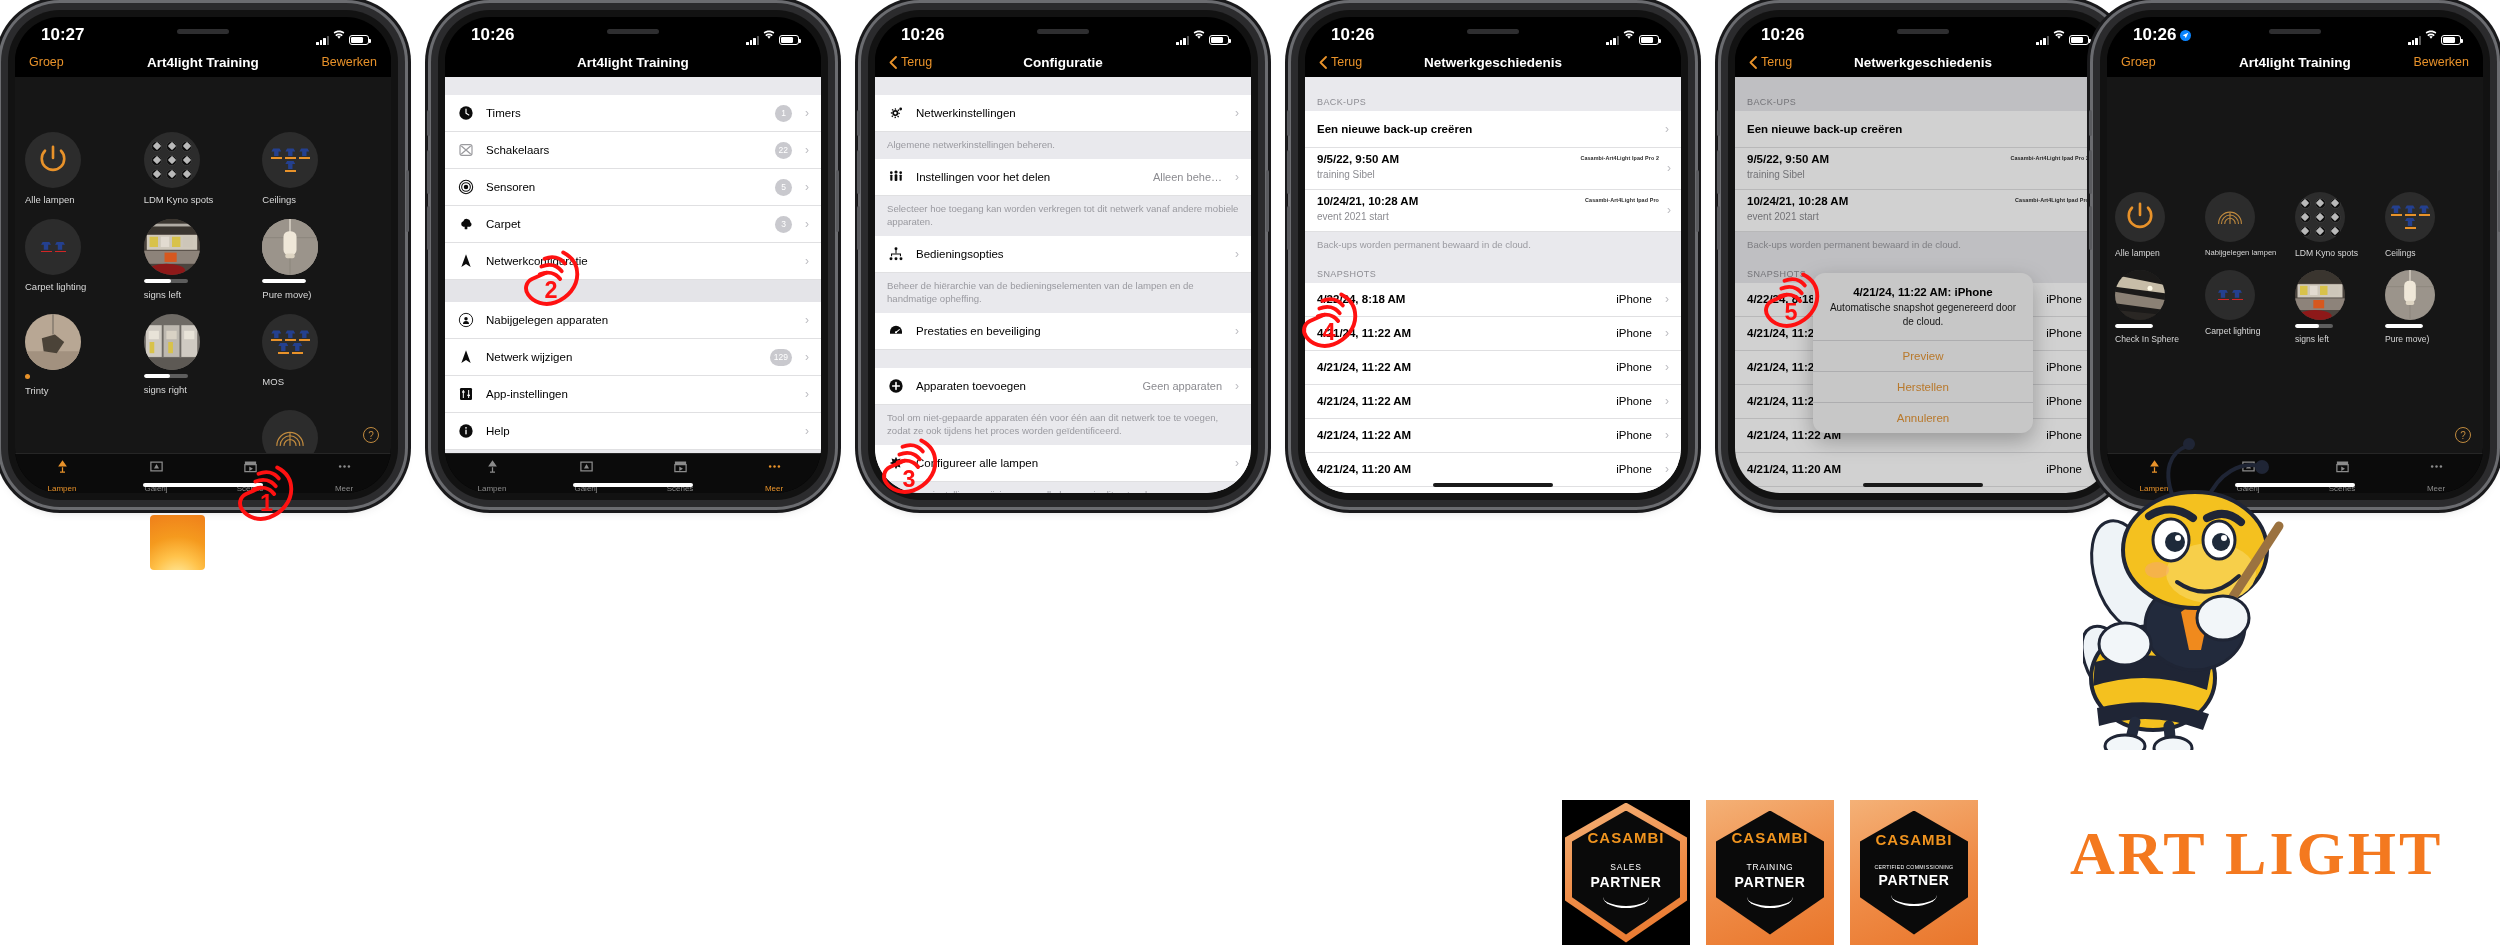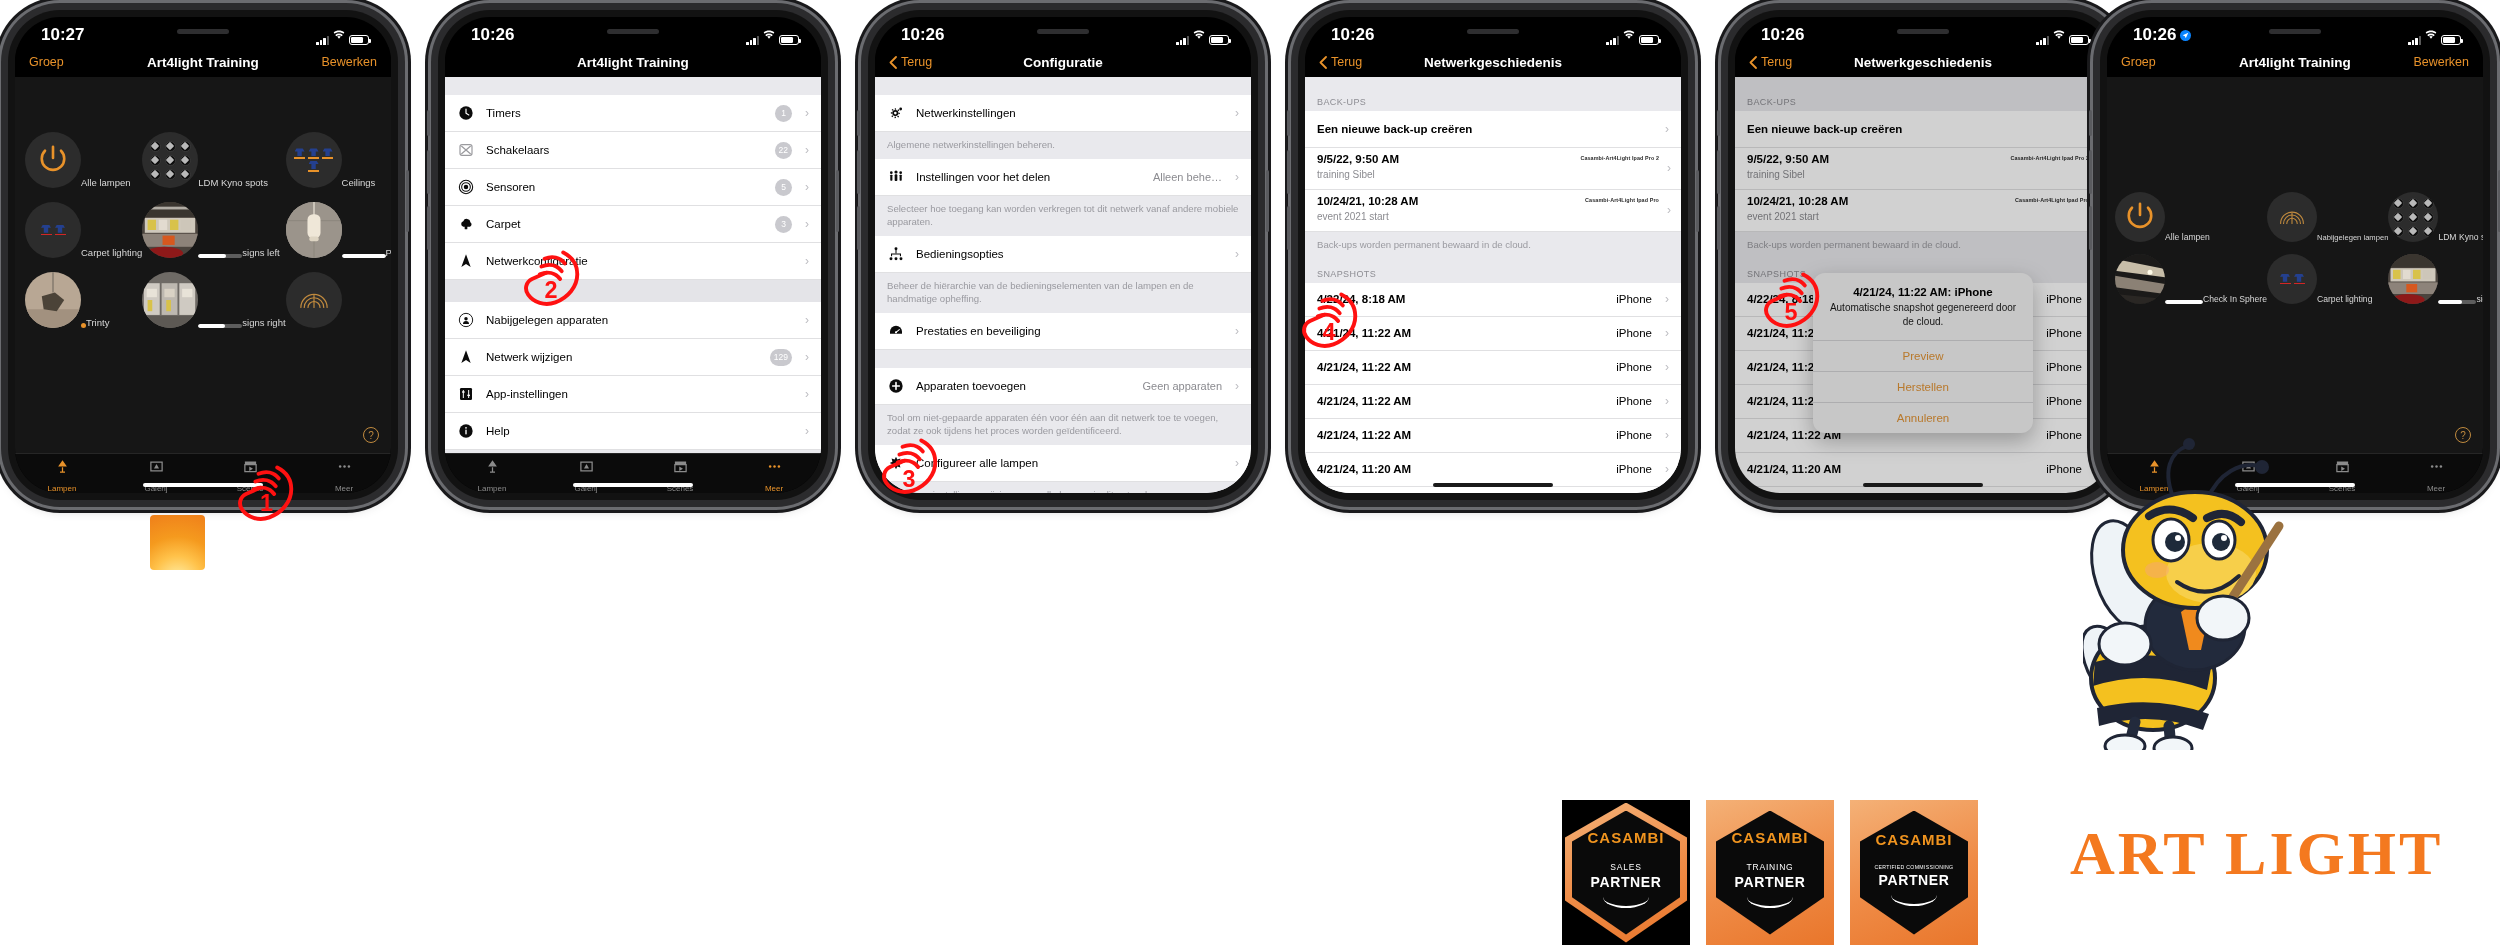--- a/index.html
+++ b/index.html
@@ -50,21 +50,21 @@
   .navbar .nv-left, .navbar .nv-right{ font-size:12.5px; color:#e8922a; z-index:2;}
   .navbar .nv-right{ margin-left:auto; }
   .backchev{ display:inline-flex; align-items:center; gap:4px; color:#e8922a;}
   .backchev svg{width:8px;height:13px}
 
   
   .lamp-body { flex:1; background:#161616; position:relative; overflow:hidden; }
   .lamp-grid { position:absolute; left:0; right:0; top:55px; display:grid;
       grid-template-columns:repeat(3,1fr); row-gap:14px; padding:0 10px; }
   .lamp-grid.c4 { grid-template-columns:repeat(4,1fr); padding:0 8px; row-gap:12px; }
-  .lamp { display:flex; flex-direction:row; align-items:flex-end; }
+  .lamp { display:flex; flex-direction:column; align-items:flex-start; }
   .lamp .disc { width:56px; height:56px; border-radius:50%; background:#2c2c2c;
       display:flex; align-items:center; justify-content:center; overflow:hidden;
       position:relative; }
   .lamp-grid.c4 .disc{ width:50px; height:50px;}
   .lamp .cap { margin-top:6px; font-size:9.5px; color:#d8d8d8; white-space:nowrap; }
   .lamp-grid.c4 .cap{ font-size:8.6px; }
   .lamp .cap.small{font-size:7.6px}
   .slider { width:44px; height:4px; border-radius:3px; background:#5d5d5d; margin-top:4px;
       position:relative; overflow:hidden;}
   .slider b{ display:block; height:100%; background:#fff; border-radius:3px;}
@@ -335,20 +335,47 @@
                   <rect x="43" y="18" width="11" height="9" fill="#e8e3d8"></rect>
                   <rect x="6" y="30" width="5" height="12" fill="#d8c24a"></rect>
                   <rect x="26" y="30" width="5" height="12" fill="#d8c24a"></rect>
                   <rect x="0" y="47" width="60" height="13" fill="#5d5954"></rect>
                 </svg>
               </div>
             <div class="slider">
                 <b style="width:60%"></b>
               </div>
             <div class="cap">signs right</div>
+          </div>
+          <div class="lamp">
+            <div class="disc">
+                <div class="cluster">
+                  <div class="fix">
+                    <div class="g"></div>
+                    <div class="u"></div>
+                  </div>
+                  <div class="fix">
+                    <div class="g"></div>
+                    <div class="u"></div>
+                  </div>
+                  <div class="fix">
+                    <div class="g"></div>
+                    <div class="u"></div>
+                  </div>
+                  <div class="fix">
+                    <div class="g"></div>
+                    <div class="u"></div>
+                  </div>
+                  <div class="fix">
+                    <div class="g"></div>
+                    <div class="u"></div>
+                  </div>
+                </div>
+              </div>
+            <div class="cap">MOS</div>
           </div>
 
           <div class="lamp" style="grid-column:3">
             <div class="disc">
                 <svg viewBox="0 0 40 40" width="30" height="30">
                   <g fill="none" stroke="#c08a3e" stroke-width="1.6" stroke-linecap="round">
                     <path d="M20 30V14"></path>
                     <path d="M12 30a8 8 0 0 1 16 0"></path>
                     <path d="M7 30a13 13 0 0 1 26 0"></path>
                     <path d="M2.5 30a17.5 17.5 0 0 1 35 0"></path>

